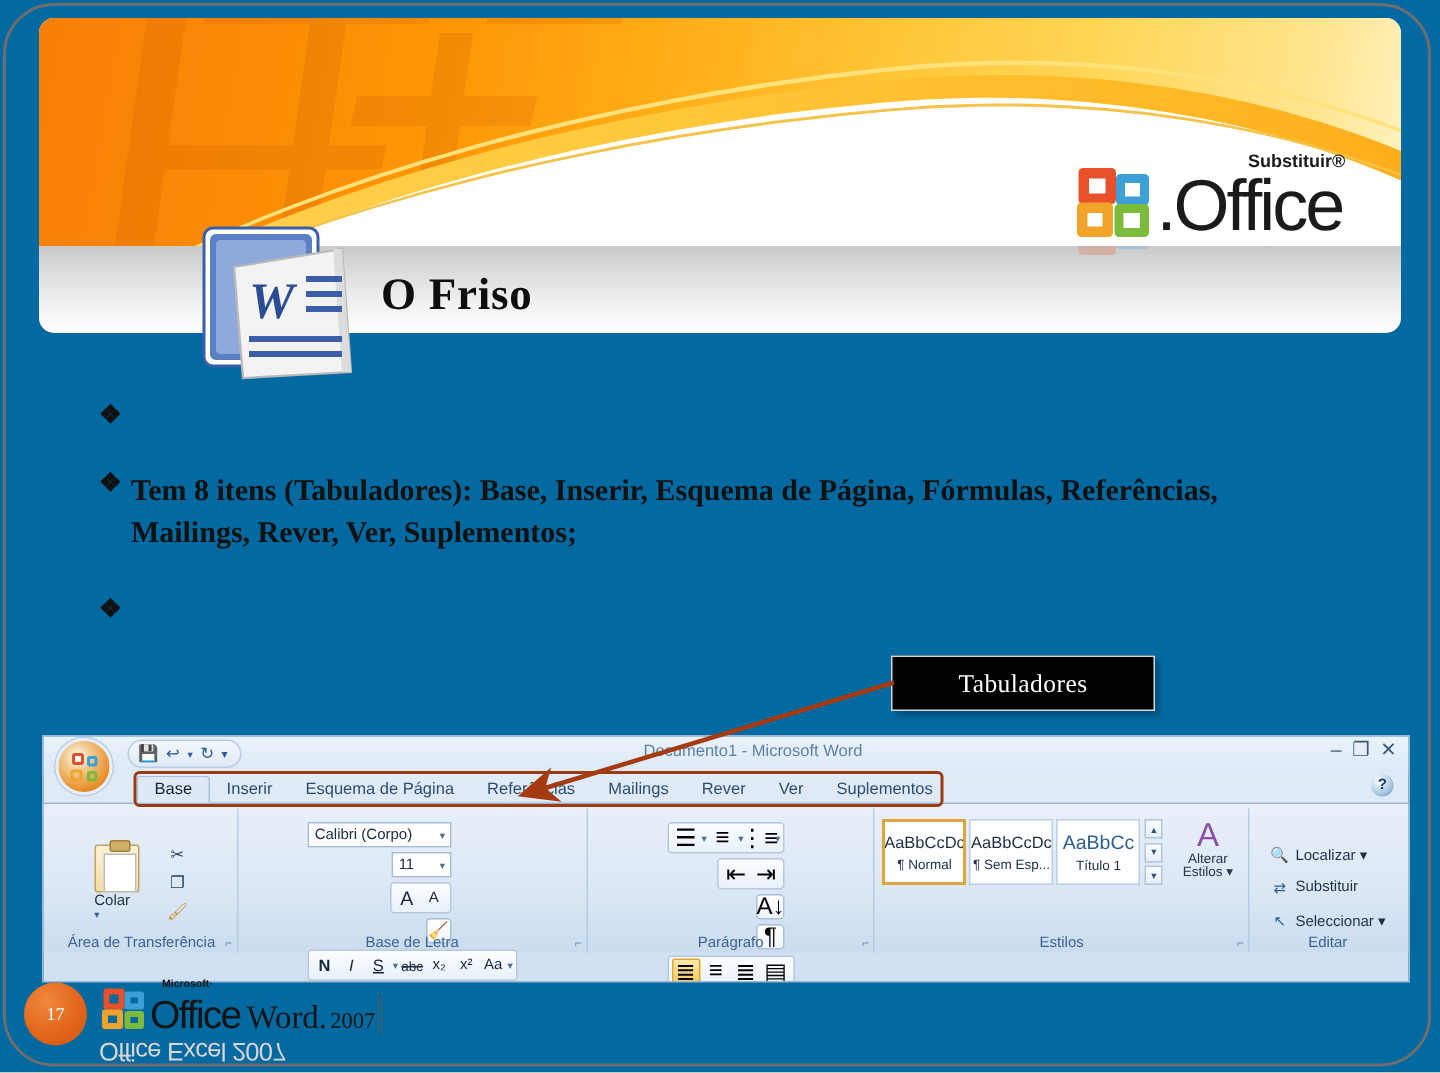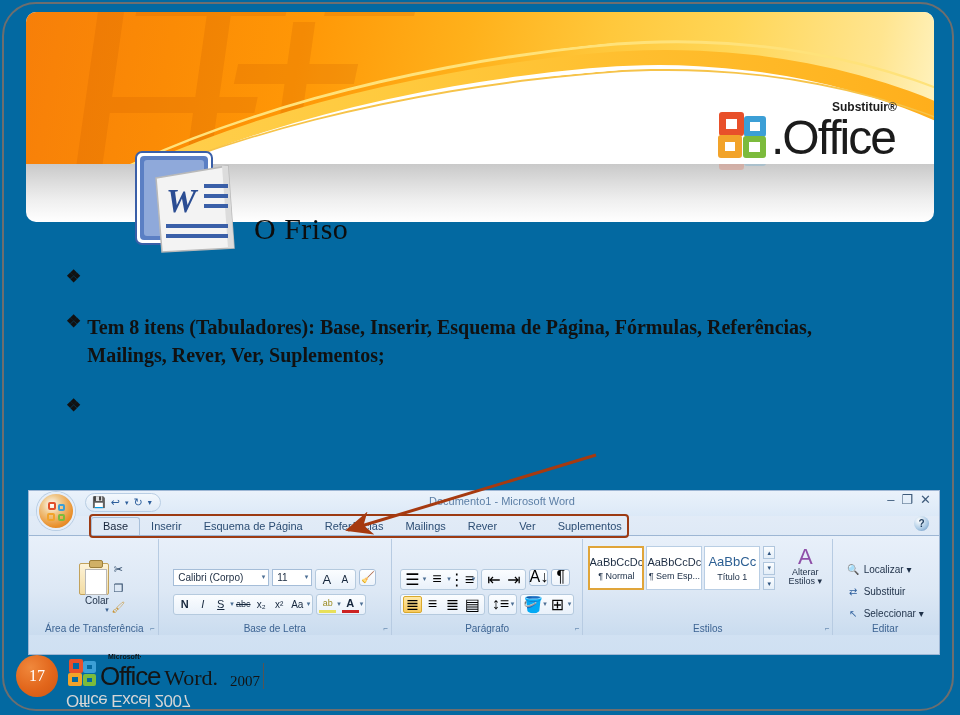--- a/index.html
+++ b/index.html
@@ -152,25 +152,24 @@
   .word-icon {
     position: absolute;
     left: 130px; top: 148px;
     width: 112px; height: 108px;
     z-index: 20;
   }
   .title-text {
     position: absolute;
     left: 254px; top: 180px;
     font-family: "Liberation Serif", serif;
-    font-size: 30px; font-weight: normal;
+    font-size: 30px; font-weight: bold;
     color: #0d0d0d;
     z-index: 20;
     letter-spacing: .5px;
-    margin-top: 32px;
   }
 
   
   .body {
     position: absolute;
     left: 66px; top: 268px;
     width: 830px;
   }
   .bullet-line {
     font-family: "Liberation Serif", serif;
@@ -330,30 +329,30 @@
     font-size: 8px; color: #6d90b5;
   }
   .rg-content { display: flex; flex: 1; align-items: center; }
 
   .btnbox {
     border: 1px solid #aac1da;
     background: linear-gradient(180deg,#ffffff,#eef4fb);
     border-radius: 3px;
     display: inline-flex; align-items: center; justify-content: center;
   }
-  .toolrow { display: flex; align-items: flex-start; gap: 3px; }
+  .toolrow { display: flex; align-items: flex-end; gap: 3px; flex-direction: column; }
   .mini {
     font-size: 11px; color: #1f3b5c;
     display: inline-flex; align-items: center; justify-content: center;
     min-width: 15px; height: 16px;
   }
 
   
   .clip-paste {
-    display: flex; flex-direction: column; align-items: flex-end;
+    display: flex; flex-direction: column; align-items: flex-start;
     font-size: 10px; color: #22334a; width: 46px;
   }
   .clip-icon {
     width: 30px; height: 32px;
     background: linear-gradient(180deg,#fdf3d8,#f3dca2);
     border: 1px solid #c2a25c; border-radius: 2px;
     position: relative;
   }
   .clip-icon::before {
     content: ""; position: absolute; left: 5px; top: 5px;
@@ -444,21 +443,21 @@
 
   
   .pagebadge {
     position: absolute;
     left: 16px; top: 655px;
     width: 42px; height: 42px;
     border-radius: 50%;
     background: radial-gradient(circle at 35% 30%, #f0883c 0%, #e2661b 55%, #cf5510 100%);
     color: #ffffff;
     font-family: "Liberation Serif", serif;
-    font-size: 16px;
+    font-size: 12px;
     display: flex; align-items: center; justify-content: center;
     z-index: 35;
   }
   .footer-logo {
     position: absolute;
     left: 68px; top: 659px;
     display: flex; align-items: flex-end;
     z-index: 35;
   }
   .footer-sq { position: relative; width: 32px; height: 30px; }
@@ -475,21 +474,21 @@
   .f-ms {
     position: absolute; left: 8px; top: -10px;
     font-size: 7px; letter-spacing: 0; font-weight: 600; color: #141414;
   }
   .f-word {
     font-family: "Liberation Serif", serif;
     font-size: 22px; color: #141414; margin-left: 4px; line-height: 1;
   }
   .f-year {
     font-family: "Liberation Serif", serif;
-    font-size: 15px; color: #141414; margin-left: 12px; line-height: 1;
+    font-size: 15px; color: #141414; margin-left: 2px; line-height: 1;
   }
   .f-cursor {
     width: 1px; height: 26px; background: #555; margin-left: 3px;
   }
   .footer-ghost {
     position: absolute; left: 66px; top: 690px;
     font-family: "Liberation Sans", sans-serif;
     font-size: 17px; color: #d6d6d6; letter-spacing: -.5px;
     transform: scaleY(-1);
     z-index: 34;
@@ -568,20 +567,23 @@
     </div>
     <div class="bullet-line b2">
       <span class="bullet-mark">❖</span>
       <span>Tem 8 itens (Tabuladores): Base, Inserir, Esquema de Página, Fórmulas, Referências, Mailings, Rever, Ver, Suplementos;</span>
     </div>
     <div class="bullet-line b3">
       <span class="bullet-mark">❖</span>
     </div>
   </div>
 
+  <div class="callout">
+    <span>Tabuladores</span>
+  </div>
   <svg class="arrow-svg">
     <defs>
       <marker id="ah" markerWidth="10" markerHeight="10" refX="8" refY="4" orient="auto">
         <path d="M0,0 L9,4 L0,8 L2.6,4 z" fill="#a63a10"></path>
       </marker>
     </defs>
     <line x1="296" y1="15" x2="48" y2="90" stroke="#a63a10" stroke-width="3" marker-end="url(#ah)"></line>
   </svg>
 
   <div class="wordshot">

